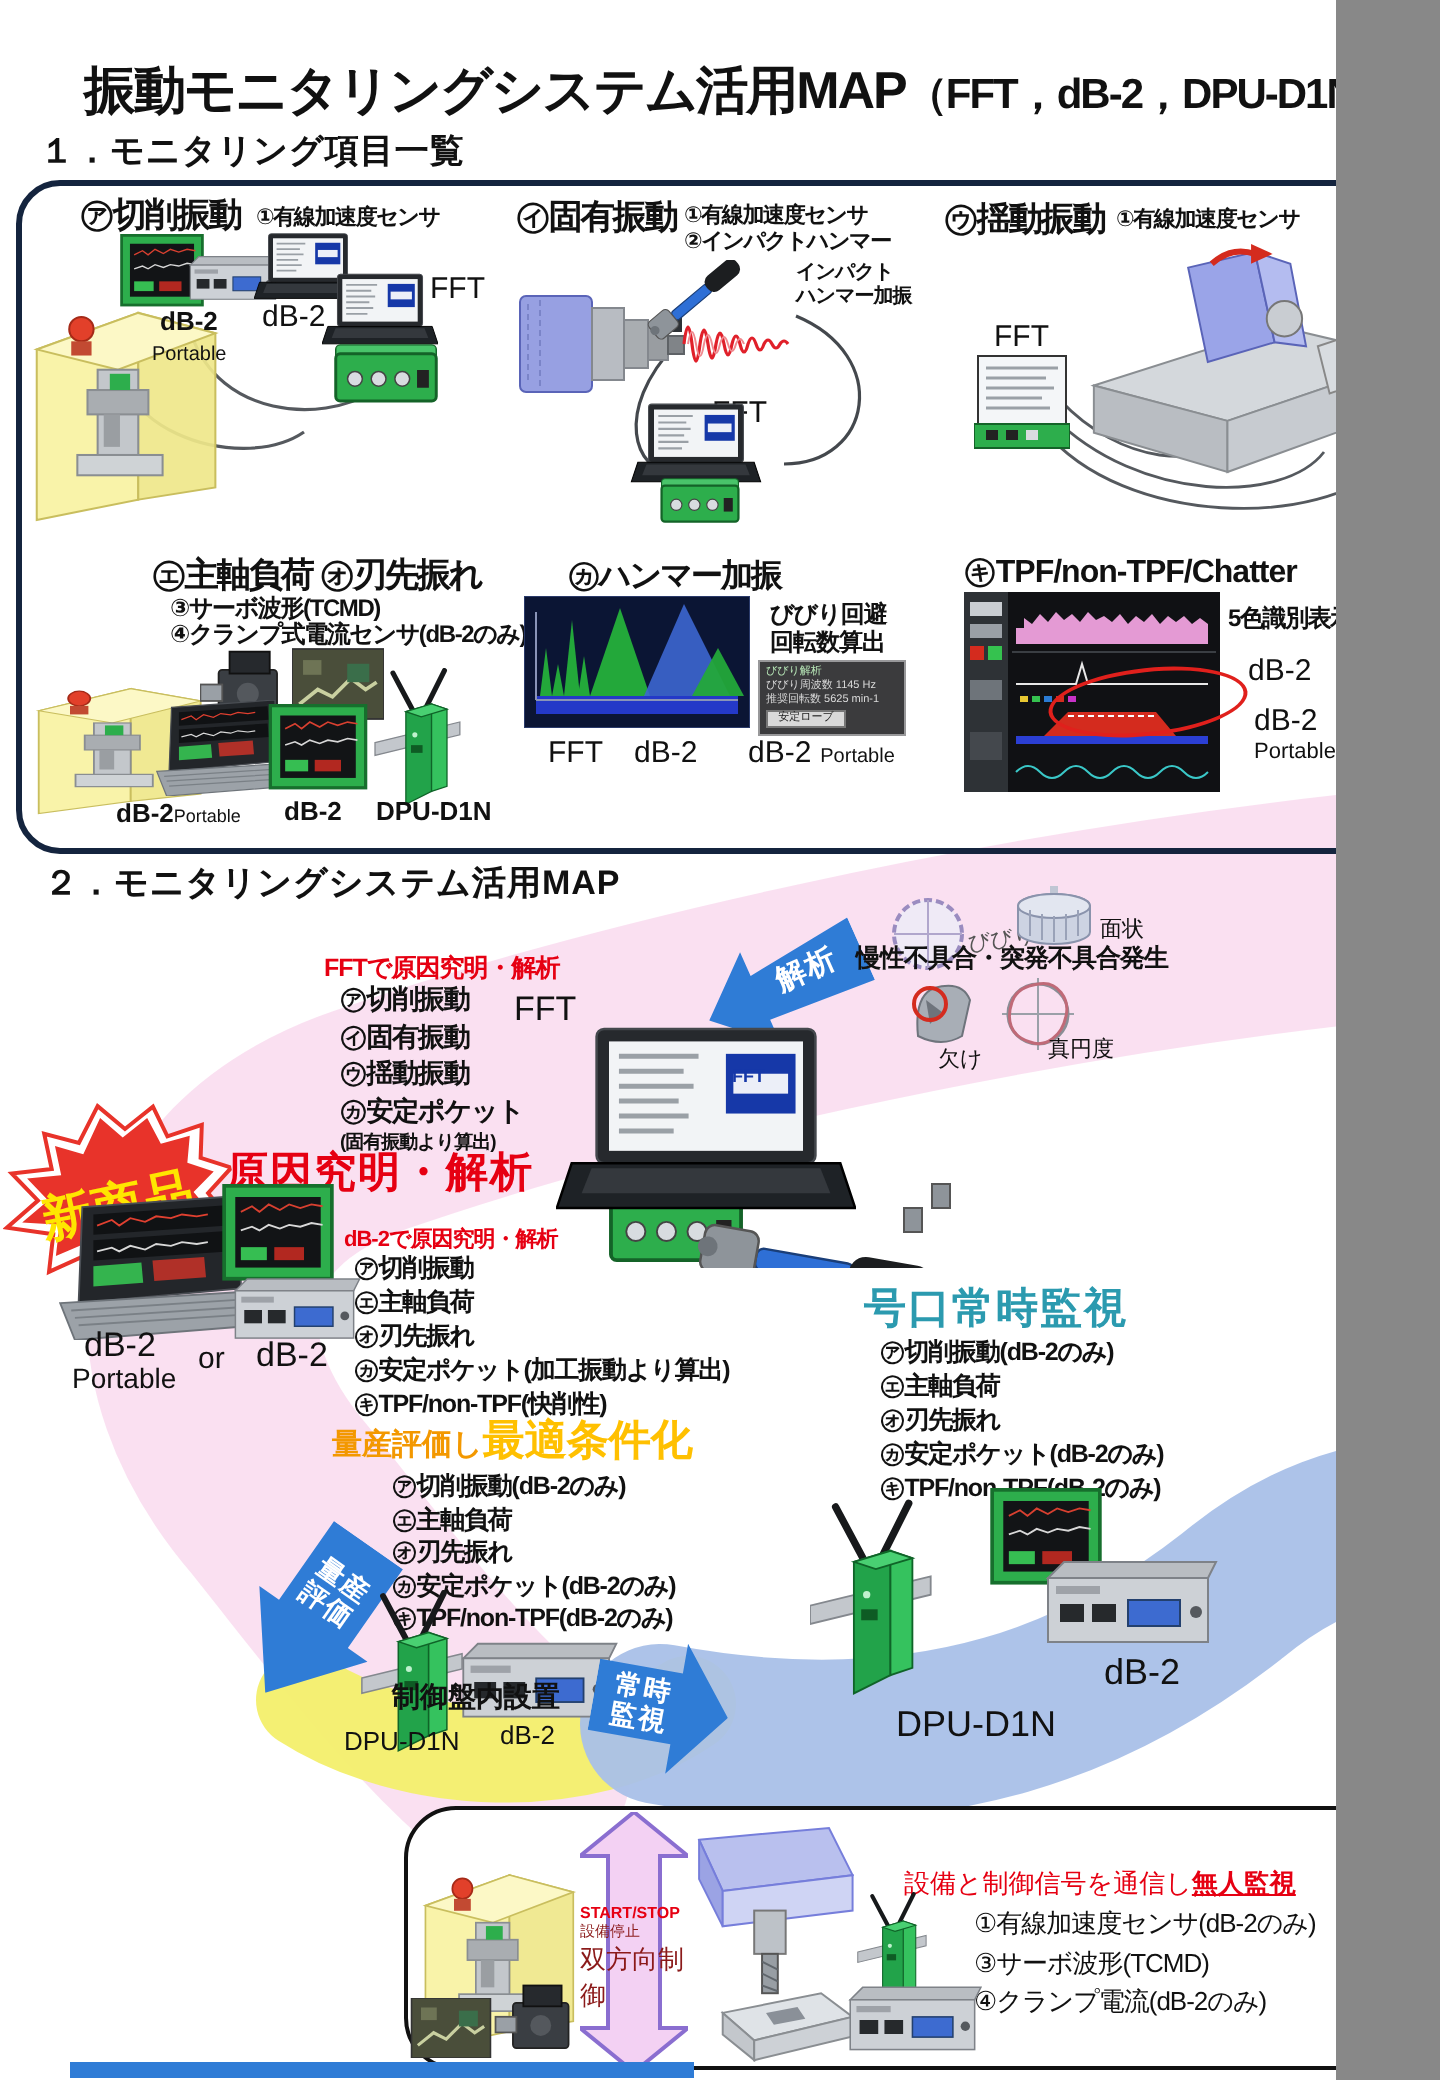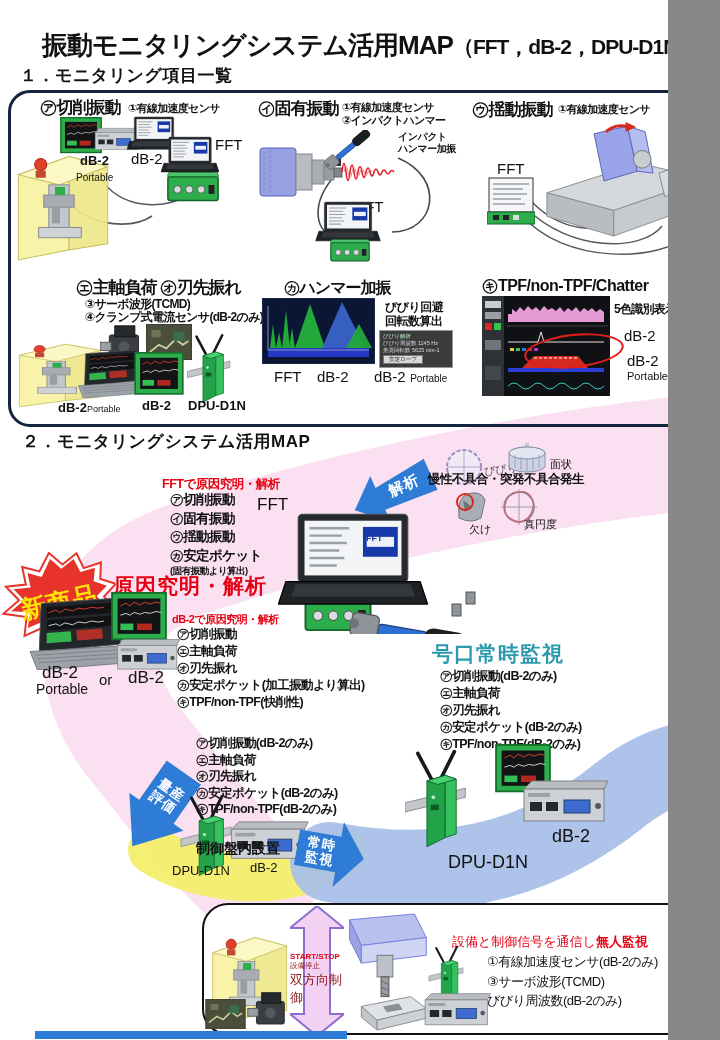--- a/index.html
+++ b/index.html
@@ -405,20 +405,23 @@
 
   <div class="abs b red" style="left:172px;top:612px;font-size:11px;letter-spacing:-0.5px">dB-2で原因究明・解析</div>
   <div class="abs" style="left:177px;top:626px">
     <div class="item">㋐切削振動</div>
     <div class="item">㋓主軸負荷</div>
     <div class="item">㋔刃先振れ</div>
     <div class="item">㋕安定ポケット(加工振動より算出)</div>
     <div class="item">㋖TPF/non-TPF(快削性)</div>
   </div>
 
+  <div class="abs" style="left:166px;top:706px;white-space:nowrap">
+    <span class="b" style="font-size:15px;color:#F39800">量産評価し</span><span class="b" style="font-size:21px;color:#FFC000">最適条件化</span>
+  </div>
   <div class="abs" style="left:196px;top:735px">
     <div class="item" style="line-height:16.5px">㋐切削振動(dB-2のみ)</div>
     <div class="item" style="line-height:16.5px">㋓主軸負荷</div>
     <div class="item" style="line-height:16.5px">㋔刃先振れ</div>
     <div class="item" style="line-height:16.5px">㋕安定ポケット(dB-2のみ)</div>
     <div class="item" style="line-height:16.5px">㋖TPF/non-TPF(dB-2のみ)</div>
   </div>
 
   <div class="abs b" style="left:432px;top:640px;font-size:21px;color:#2B9AAF;letter-spacing:1px;white-space:nowrap">号口常時監視</div>
   <div class="abs" style="left:440px;top:668px">
@@ -466,26 +469,26 @@
       <use href="#sym-greenscreen"></use>
     </svg>
   <svg class="abs" style="left:520px;top:778px" width="90" height="48">
       <use href="#sym-db2box"></use>
     </svg>
   <div class="abs" style="left:552px;top:826px;font-size:18px">dB-2</div>
   <div class="abs" style="left:448px;top:852px;font-size:18px">DPU-D1N</div>
 
   <div class="abs bottombox"></div>
   <div class="abs" style="left:452px;top:933px;font-size:13px;color:#E60012;white-space:nowrap">
-    <span>設備と制御信号を通信し</span><span class="b" style="">無人監視</span>
+    <span>設備と制御信号を通信し</span><span class="b" style="text-decoration:underline">無人監視</span>
   </div>
   <div class="abs" style="left:487px;top:952px">
     <div style="font-size:13px;line-height:19.5px;letter-spacing:-0.5px;white-space:nowrap">①有線加速度センサ(dB-2のみ)</div>
     <div style="font-size:13px;line-height:19.5px;letter-spacing:-0.5px;white-space:nowrap">③サーボ波形(TCMD)</div>
-    <div style="font-size:13px;line-height:19.5px;letter-spacing:-0.5px;white-space:nowrap">びびり周波数(dB-2のみ)</div>
+    <div style="font-size:13px;line-height:19.5px;letter-spacing:-0.5px;white-space:nowrap">④クランプ電流(dB-2のみ)</div>
   </div>
   <svg class="abs" style="left:206px;top:912px" width="84" height="114" viewBox="0 0 100 134" preserveAspectRatio="none">
       <use href="#sym-machine" width="100" height="134"></use>
     </svg>
   <svg class="abs" style="left:203px;top:999px" width="45" height="30">
       <use href="#sym-photo"></use>
     </svg>
   <svg class="abs" style="left:247px;top:991px" width="45" height="40">
       <use href="#sym-motor"></use>
     </svg>

